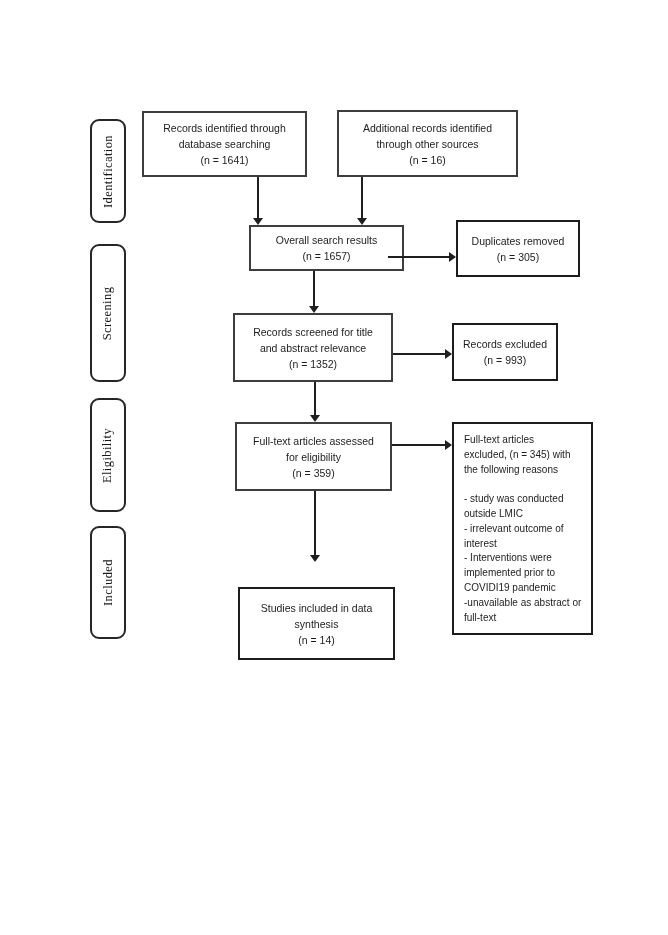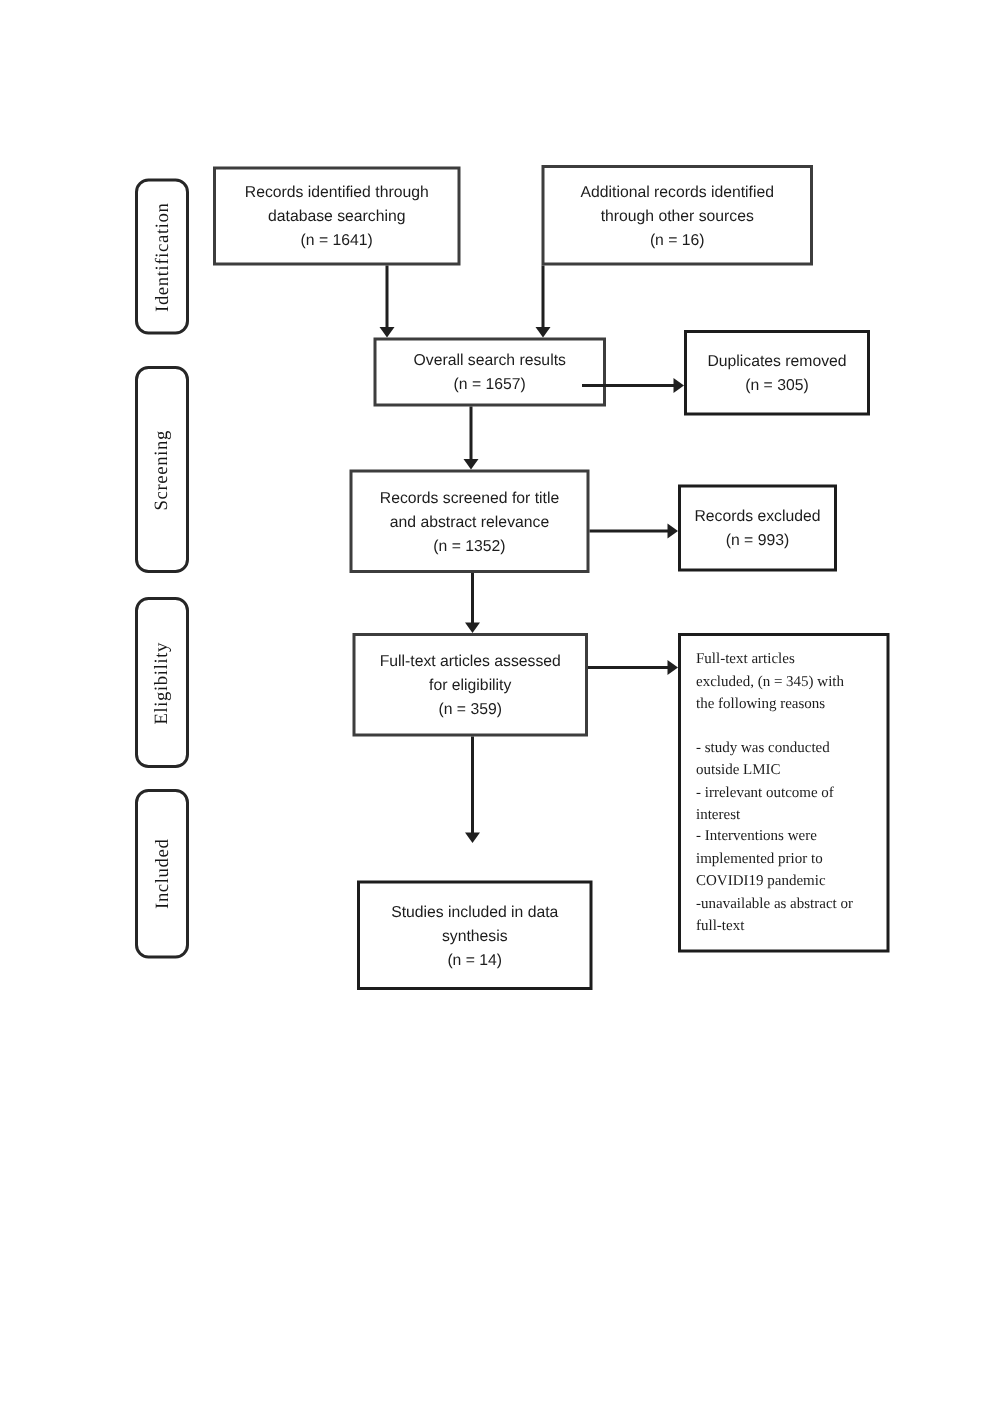--- a/index.html
+++ b/index.html
@@ -28,21 +28,20 @@
   .bx.dark{border-color:#1c1c1c;}
   .bx .ln{display:block;}
   .bx .ln:empty::before{content:"\00a0";}
   .bx.lefty{
     justify-content:flex-start;
     align-items:flex-start;
     text-align:left;
     padding:9px 6px 0 10px;
     font-size:10px;
     line-height:14.8px;
-    font-family:Liberation Serif, serif;
   }
   
   .stage{
     position:absolute;
     box-sizing:border-box;
     width:36px;
     border:2px solid #262626;
     border-radius:9px;
     background:#ffffff;
     display:flex;
@@ -70,21 +69,21 @@
     right:-6px;border:5px solid transparent;border-right:0;
     border-left:7px solid #1f1f1f;
   }
   
   #st-identification{left:90px;top:119px;height:104px;}
   #st-screening{left:90px;top:244px;height:138px;}
   #st-eligibility{left:90px;top:398px;height:114px;}
   #st-included{left:90px;top:526px;height:113px;}
 
   #b-records-identified{left:142px;top:111px;width:165px;height:66px;}
-  #b-additional-records{left:337px;top:110px;width:181px;height:67px;margin-left:24px;}
+  #b-additional-records{left:337px;top:110px;width:181px;height:67px;}
   #b-overall-results{left:249px;top:225px;width:155px;height:46px;}
   #b-duplicates-removed{left:456px;top:220px;width:124px;height:57px;text-align:right;}
   #b-records-screened{left:233px;top:313px;width:160px;height:69px;}
   #b-records-excluded{left:452px;top:323px;width:106px;height:58px;}
   #b-fulltext-assessed{left:235px;top:422px;width:157px;height:69px;}
   #b-fulltext-excluded{left:452px;top:422px;width:141px;height:213px;}
   #b-studies-included{left:238px;top:562px;width:157px;height:73px;margin-top:25px;}
 
   #a-identified-to-overall{left:257px;top:177px;height:42px;}
   #a-additional-to-overall{left:361px;top:177px;height:42px;}

